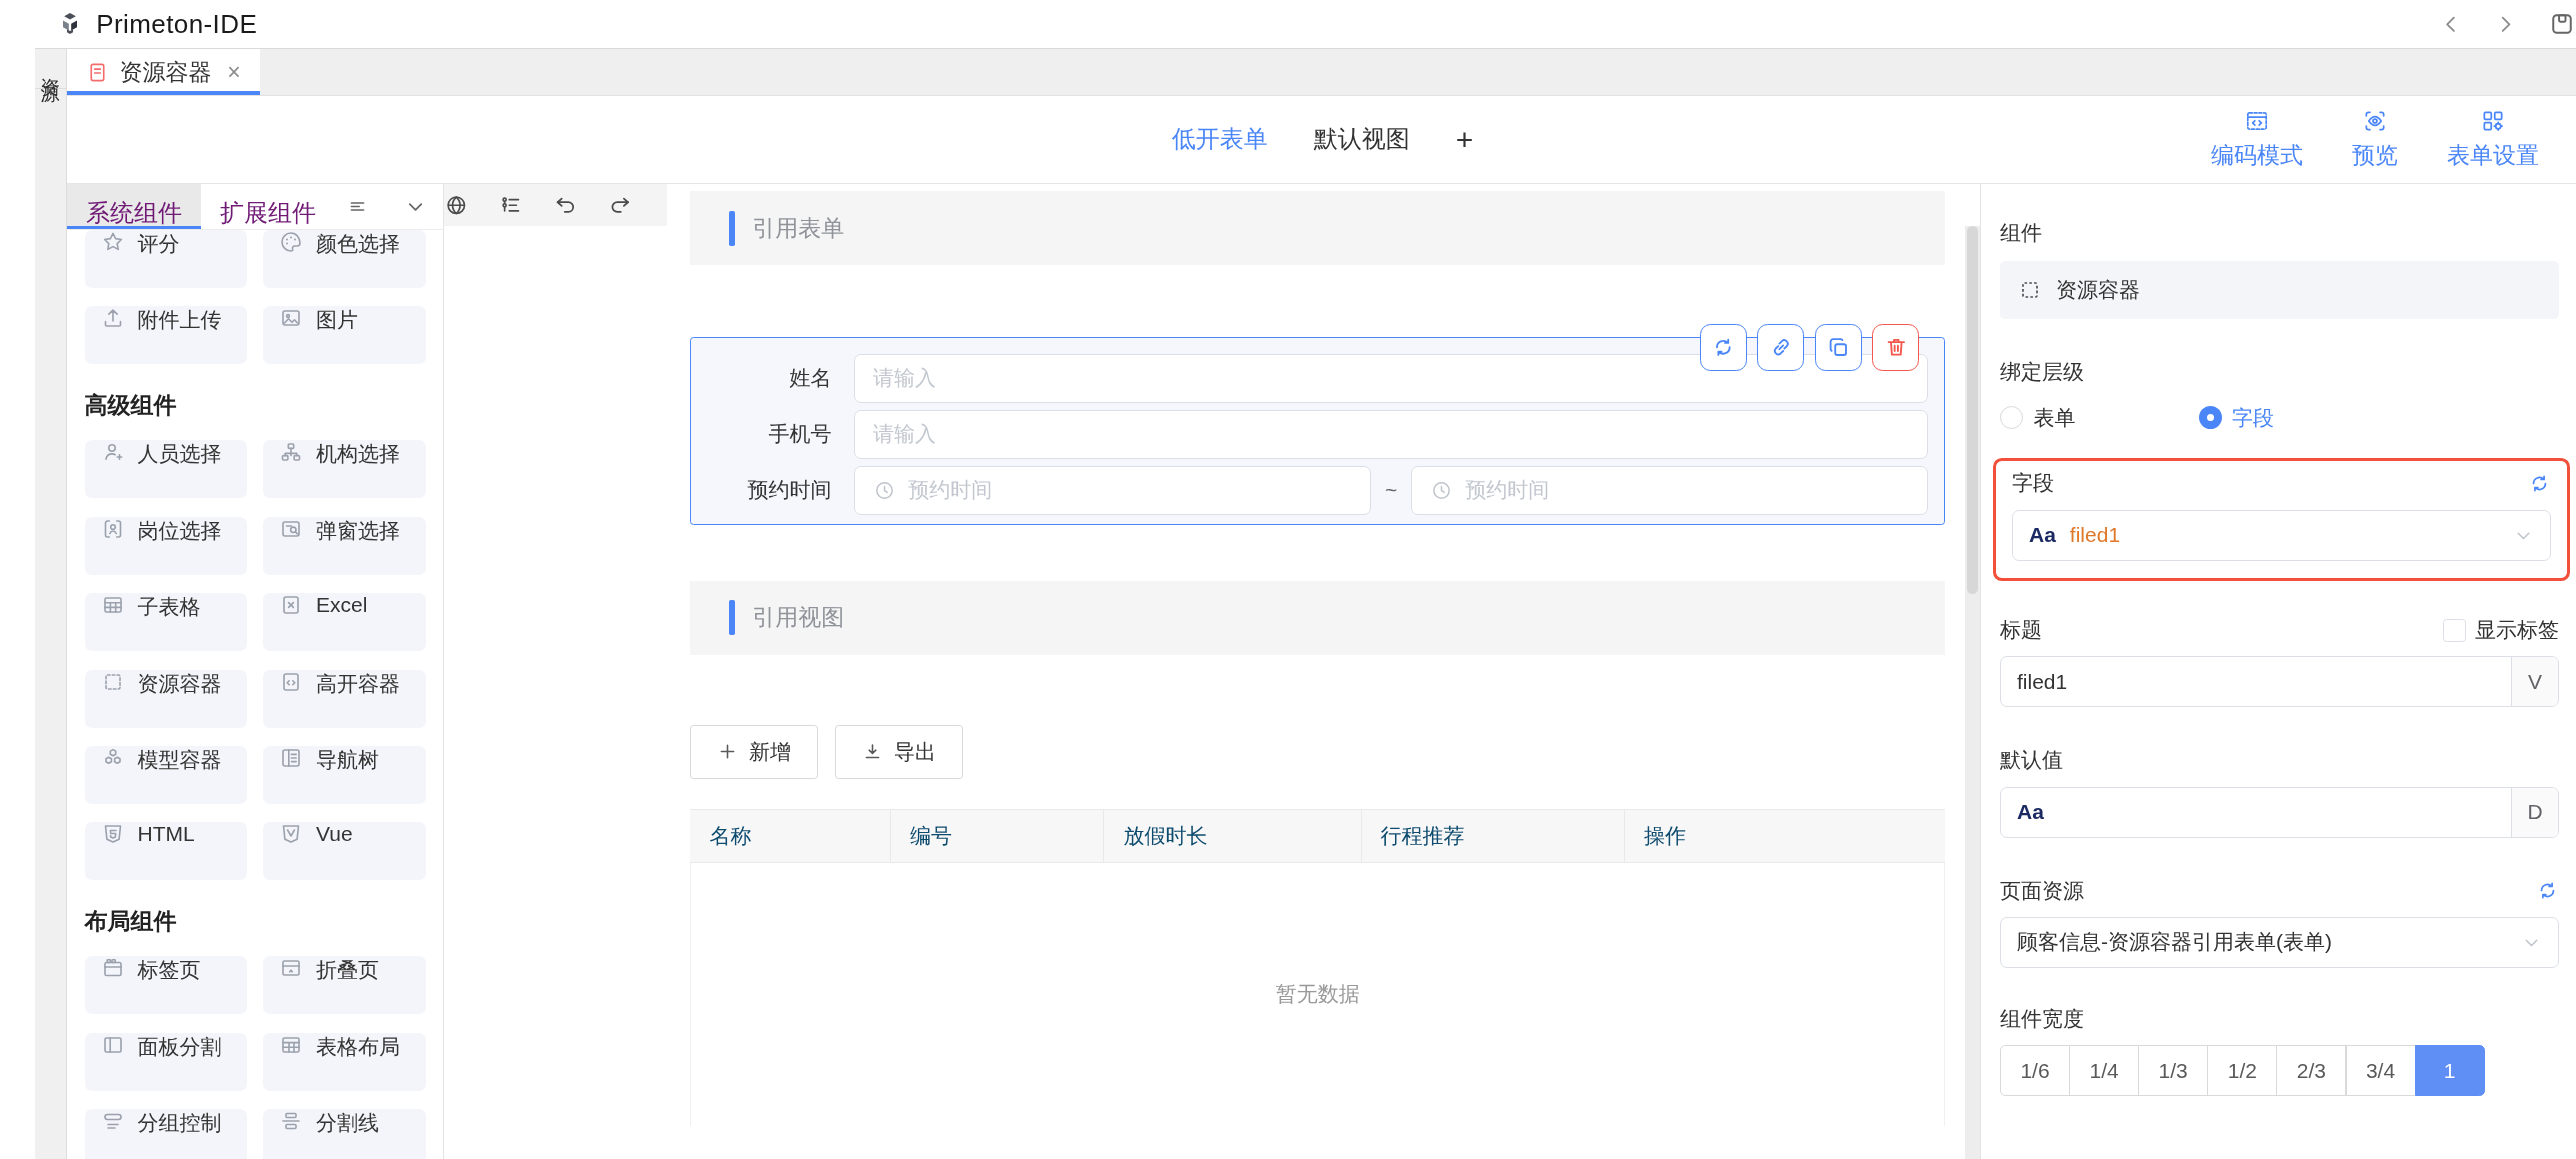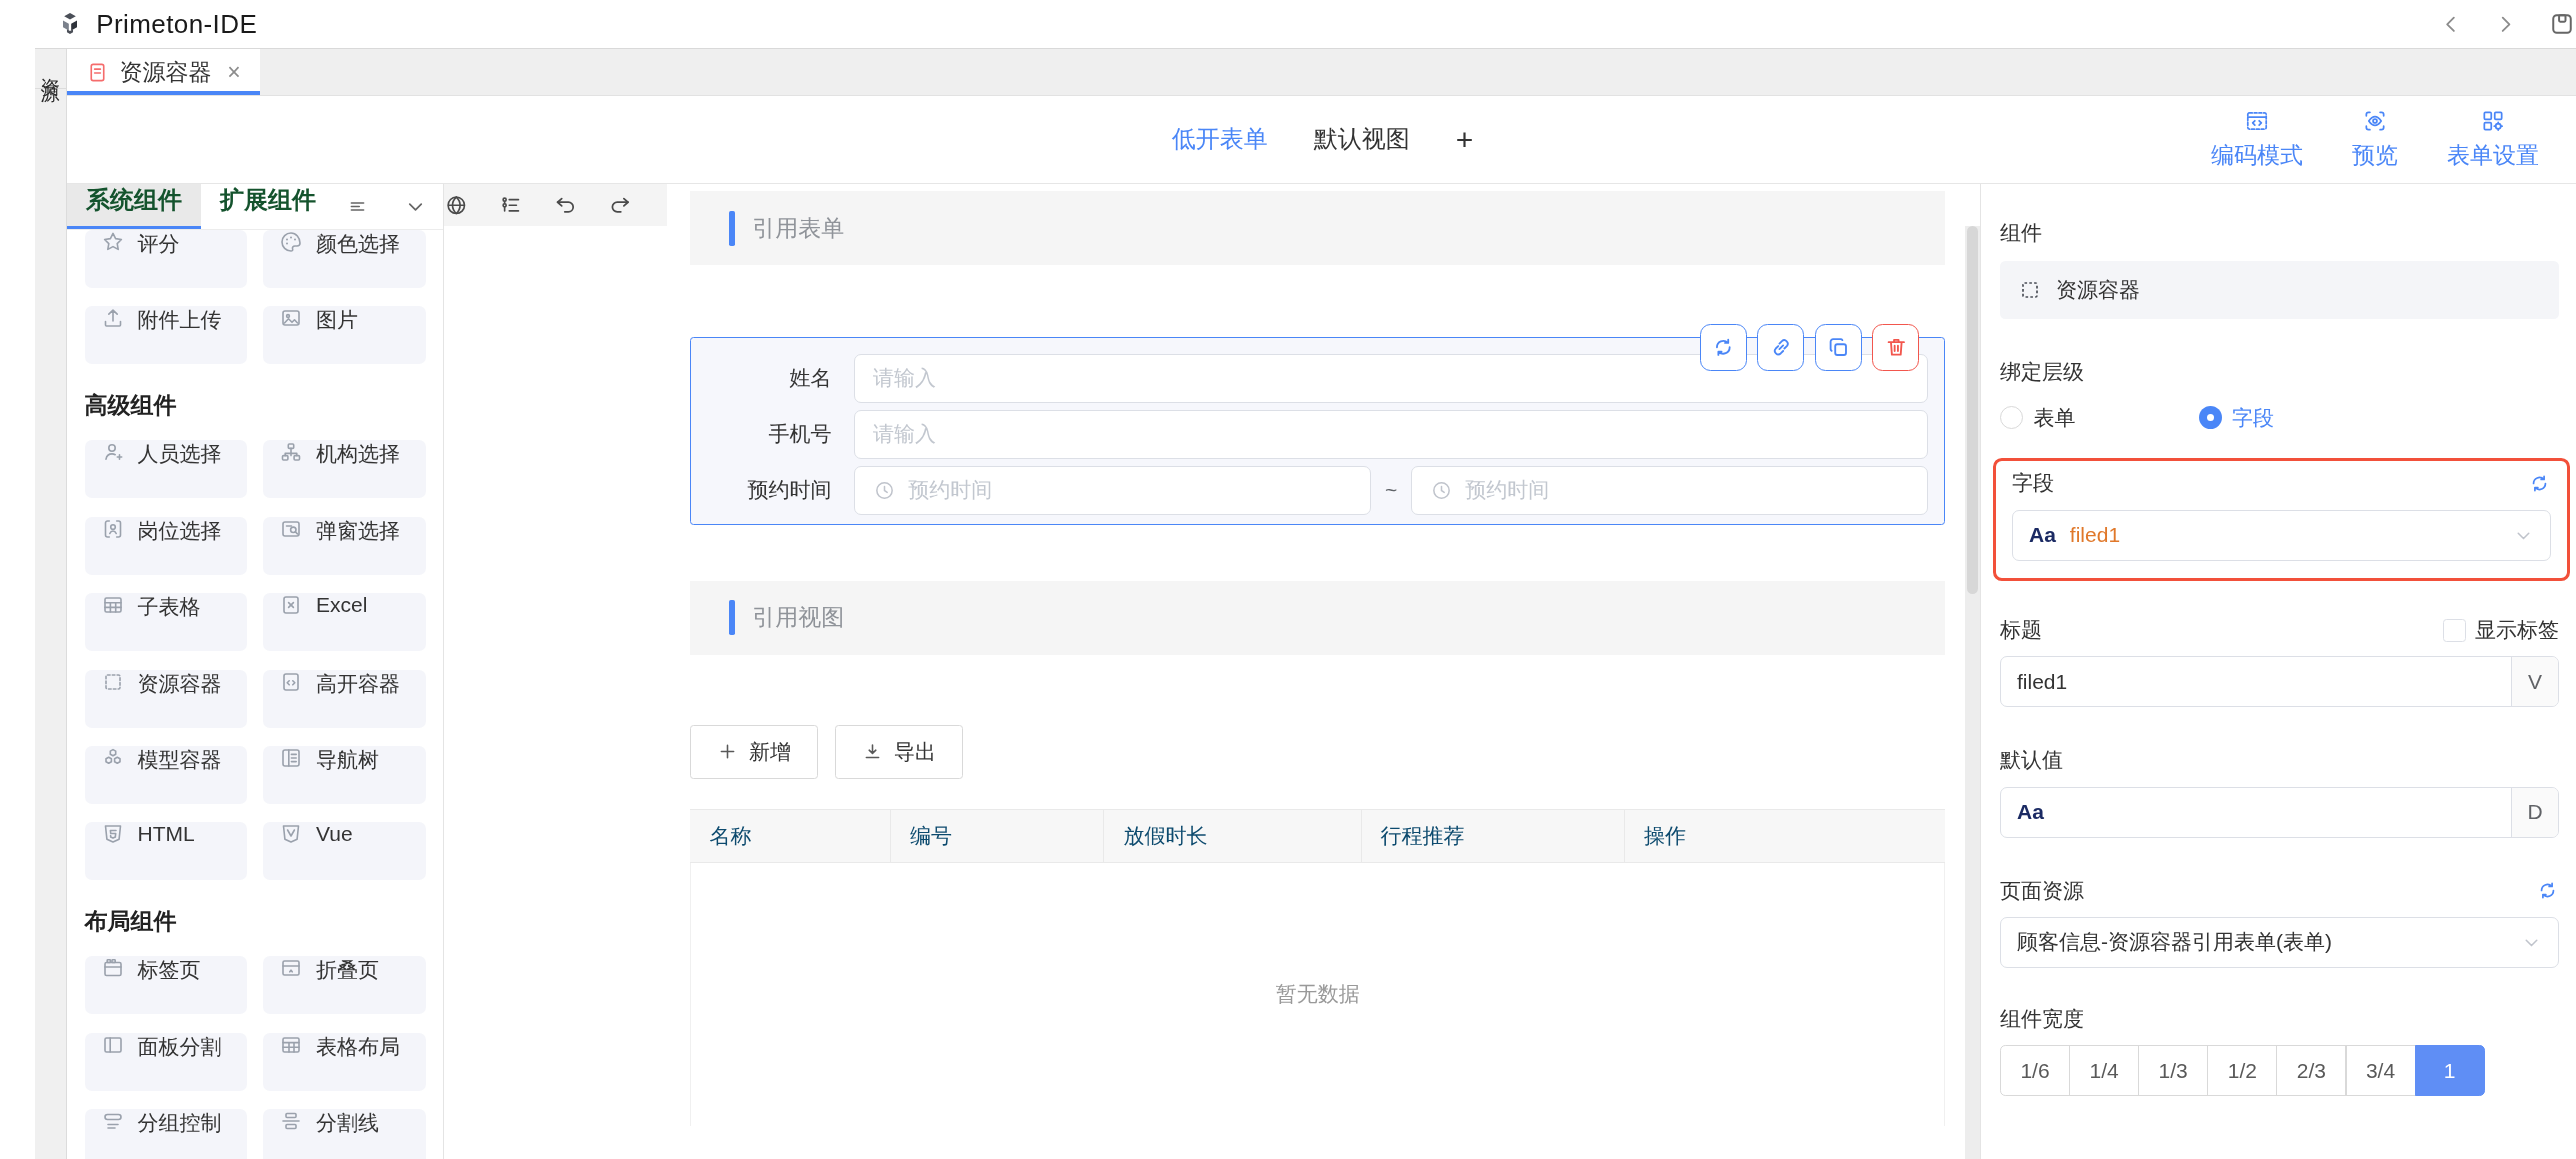--- a/index.html
+++ b/index.html
@@ -48,22 +48,22 @@
   .tb-action{display:flex;flex-direction:column;align-items:center;gap:5.3px;color:#4a86f7;cursor:pointer;}
   .tb-action svg{width:26px;height:26px;}
   .tb-action-label{font-size:23px;}
 
   
   .content{flex:1;display:flex;min-height:0;}
 
   
   .left-panel{width:377px;border-right:0.9px solid #e4e4e4;display:flex;flex-direction:column;overflow:hidden;}
   .lp-tabs{height:46px;display:flex;align-items:center;border-bottom:0.9px solid #ececec;flex:none;}
-  .lp-tab{height:100%;display:flex;align-items:flex-start;padding:0 19px;font-size:24px;font-weight:700;
-          color:#14532d;position:relative;cursor:pointer;}
+  .lp-tab{height:100%;display:flex;align-items:flex-end;padding:0 19px;font-size:24px;font-weight:400;
+          color:#701a75;position:relative;cursor:pointer;}
   .lp-tab.active{background:#e9e9e9;}
   .lp-tab.active .underline{position:absolute;left:0;right:0;bottom:0;height:3.5px;background:#4a86f7;}
   .lp-menu-icon{width:21px;height:21px;color:#666;margin-left:12.3px;cursor:pointer;}
   .lp-chevron{width:23px;height:23px;color:#666;margin-left:auto;margin-right:16px;cursor:pointer;}
   .lp-list{flex:1;overflow:hidden;padding:0 17.5px;}
   .section-title{font-size:23px;font-weight:700;color:#222;margin:26px 0 19px;}
   .chip-grid{display:grid;grid-template-columns:1fr 1fr;column-gap:16px;row-gap:18.4px;margin-top:0;}
   .chip-grid.first{margin-top:0;}
   .chip{height:58px;background:#f4f5fa;border-radius:7px;display:flex;align-items:flex-start;
         padding-left:16px;gap:13px;cursor:grab;}

